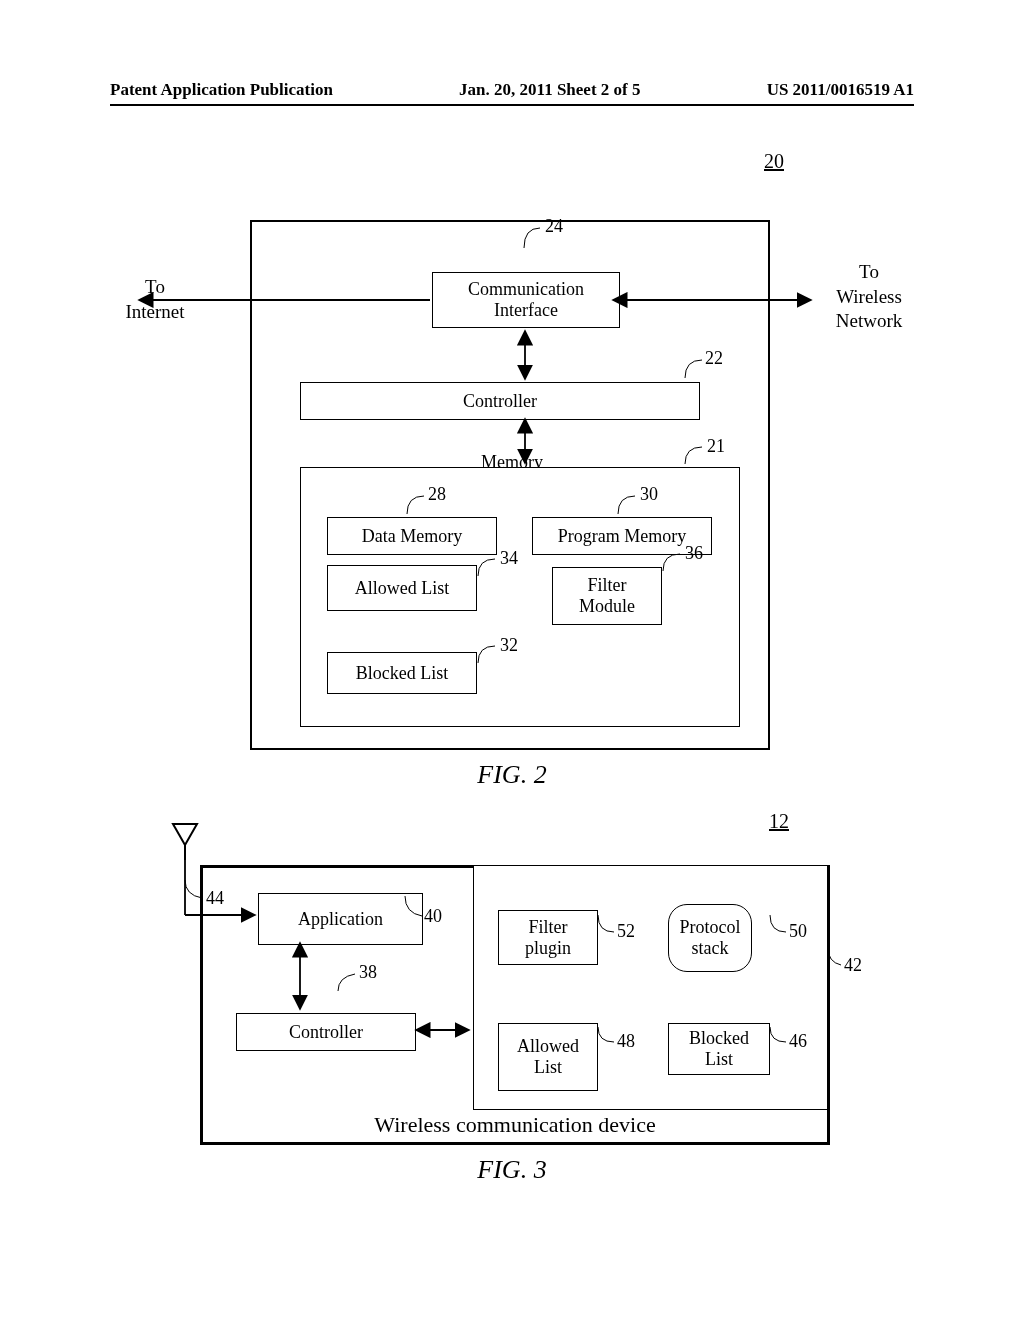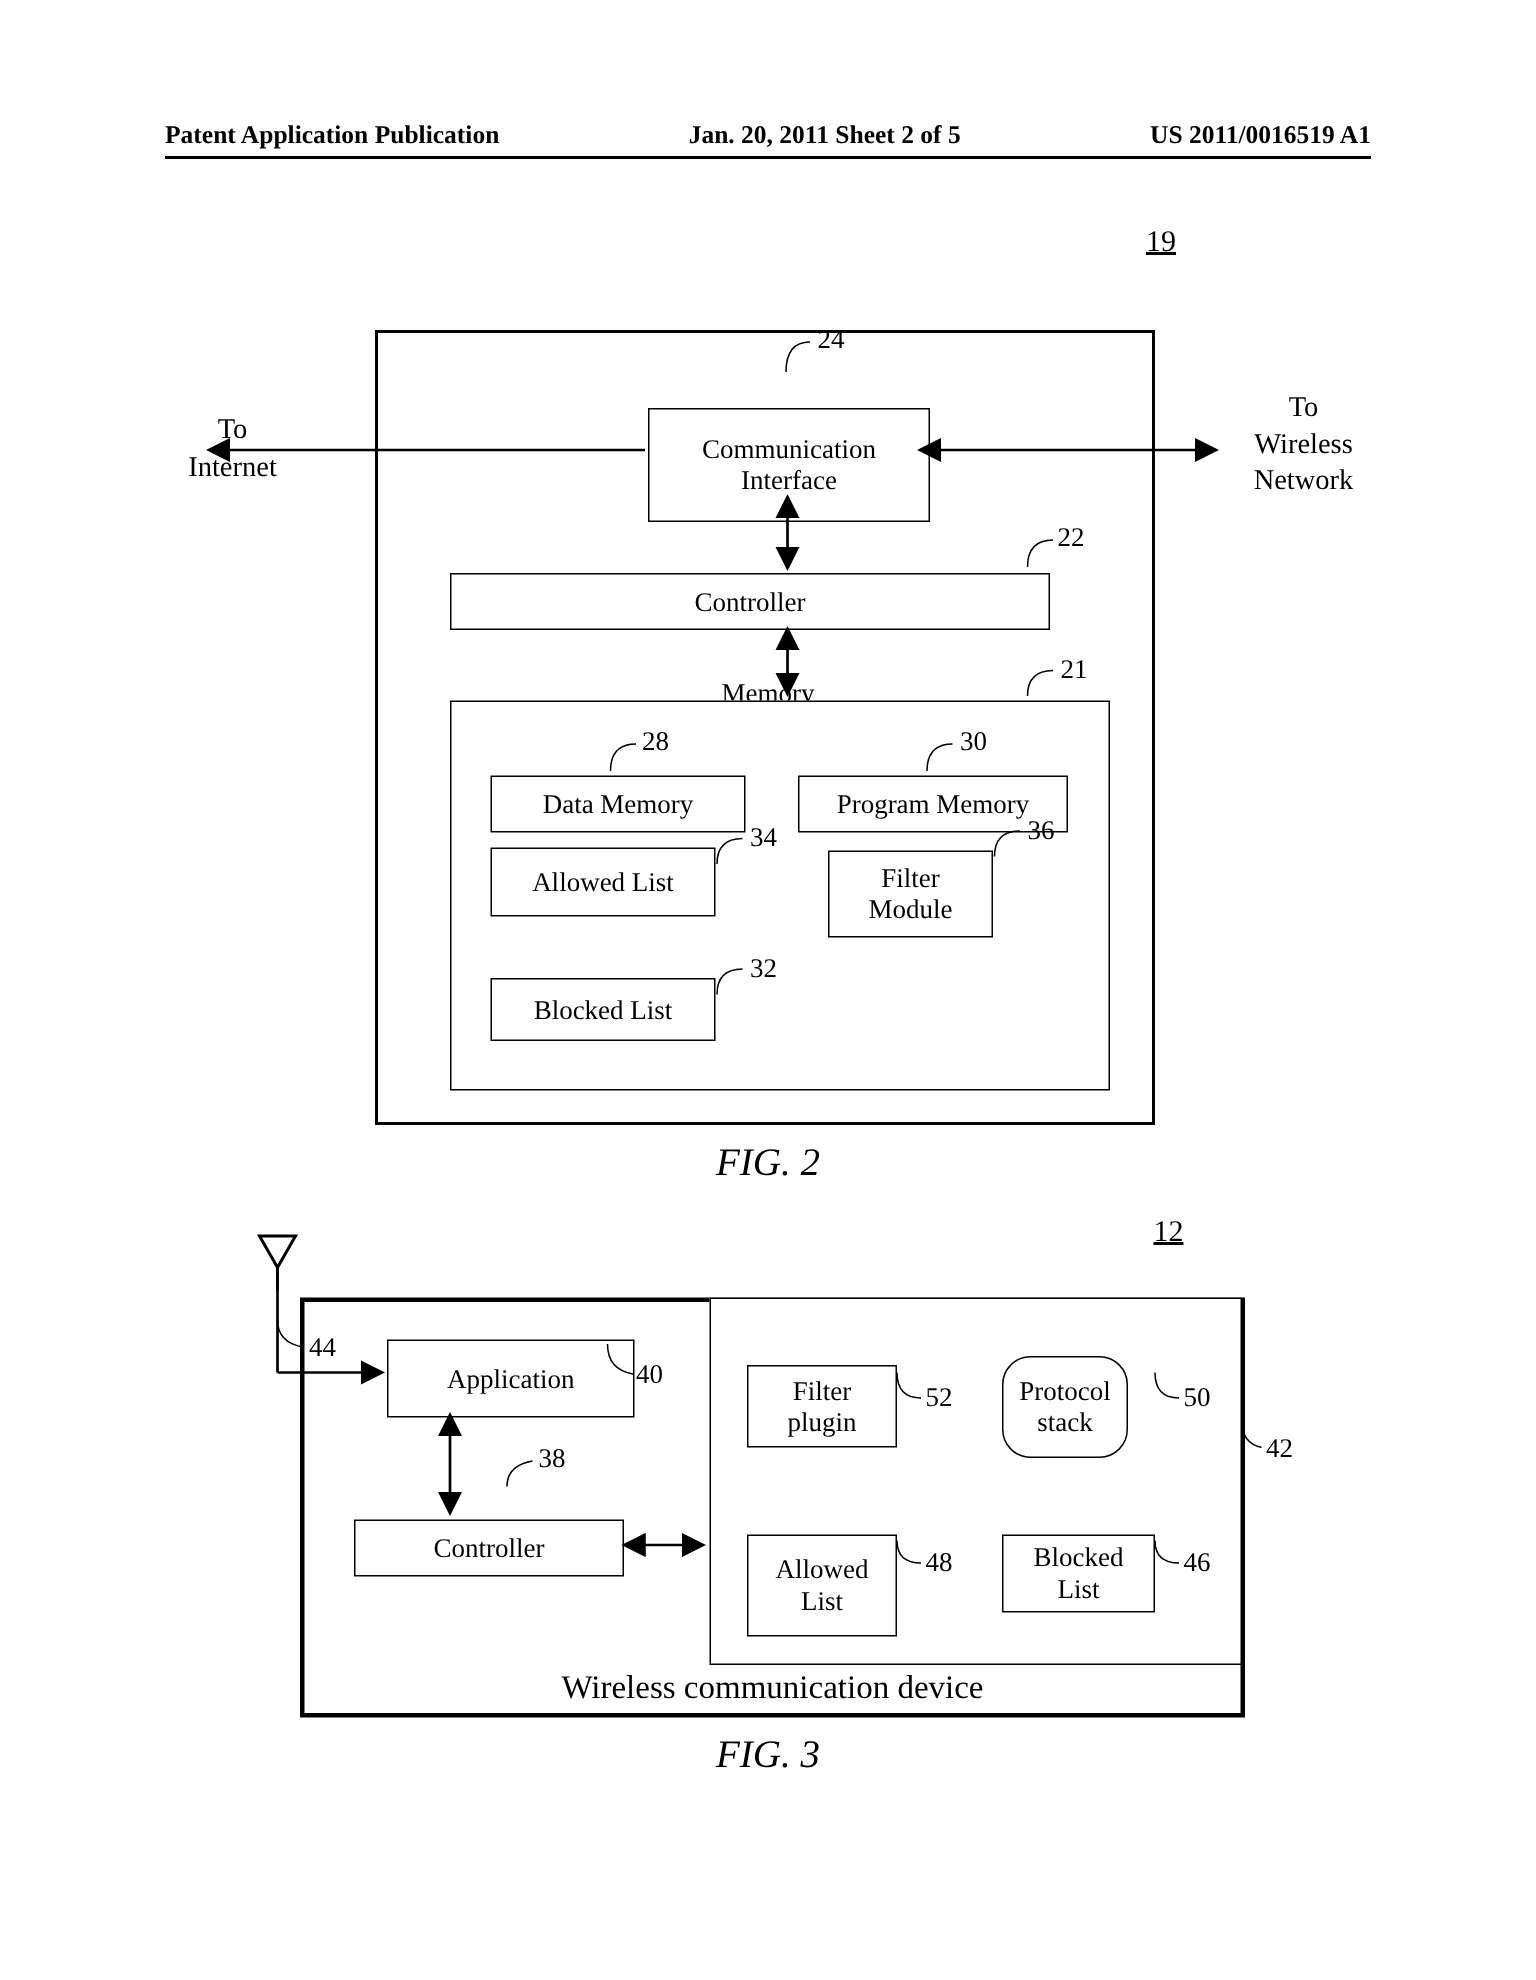--- a/index.html
+++ b/index.html
@@ -62,21 +62,21 @@
     border: 1.5px solid #000;
     text-align: center;
     font-size: 18px;
     display: flex;
     flex-direction: column;
     align-items: center;
     justify-content: center;
     background: #fff;
   }
   .fig2 .comm-if {
-    top: 50px; left: 180px; width: 188px; height: 76px;
+    top: 50px; left: 180px; width: 188px; height: 56px;
   }
   .fig2 .controller {
     top: 160px; left: 48px; width: 400px; height: 38px;
   }
   .fig2 .memory {
     top: 245px; left: 48px; width: 440px; height: 260px;
   }
   .fig2 .memory-label {
     position: absolute;
     top: 230px; left: 0; width: 520px;
@@ -198,21 +198,21 @@
 <div class="page">
 
   <div class="header">
     <span>Patent Application Publication</span>
     <span>Jan. 20, 2011  Sheet 2 of 5</span>
     <span>US 2011/0016519 A1</span>
   </div>
   <div class="header-rule"></div>
 
   <div class="fig2">
-    <div class="ref18">19</div>
+    <div class="ref18">20</div>
 
     <div class="side-label" style="top:125px; left:5px; width:80px;">
       <span style="white-space:pre-line">To
 Internet</span>
     </div>
     <div class="side-label" style="top:110px; right:-5px; width:100px;">
       <span style="white-space:pre-line">To
 Wireless
 Network</span>
     </div>

